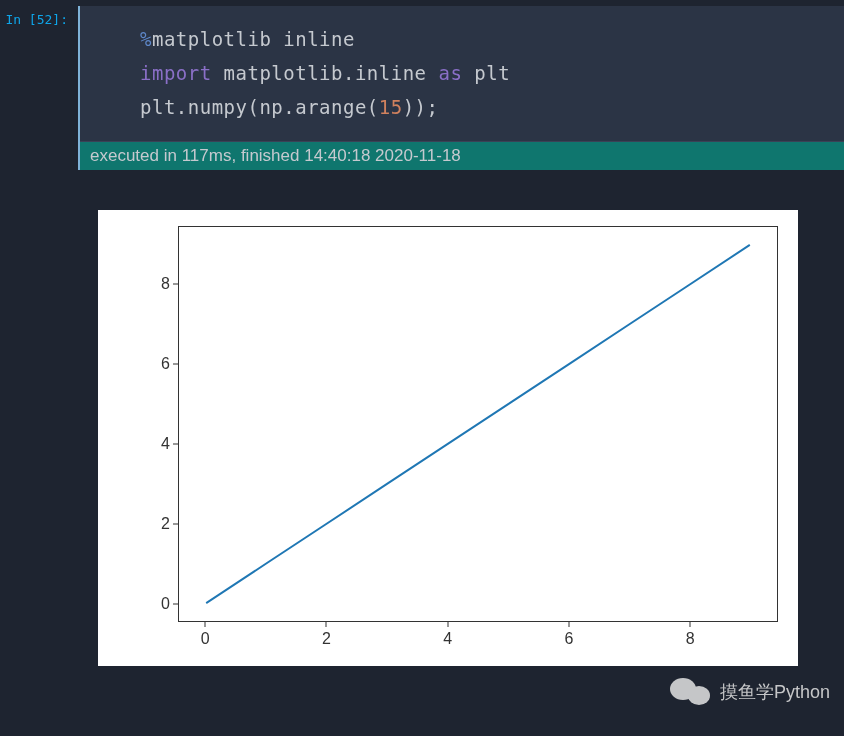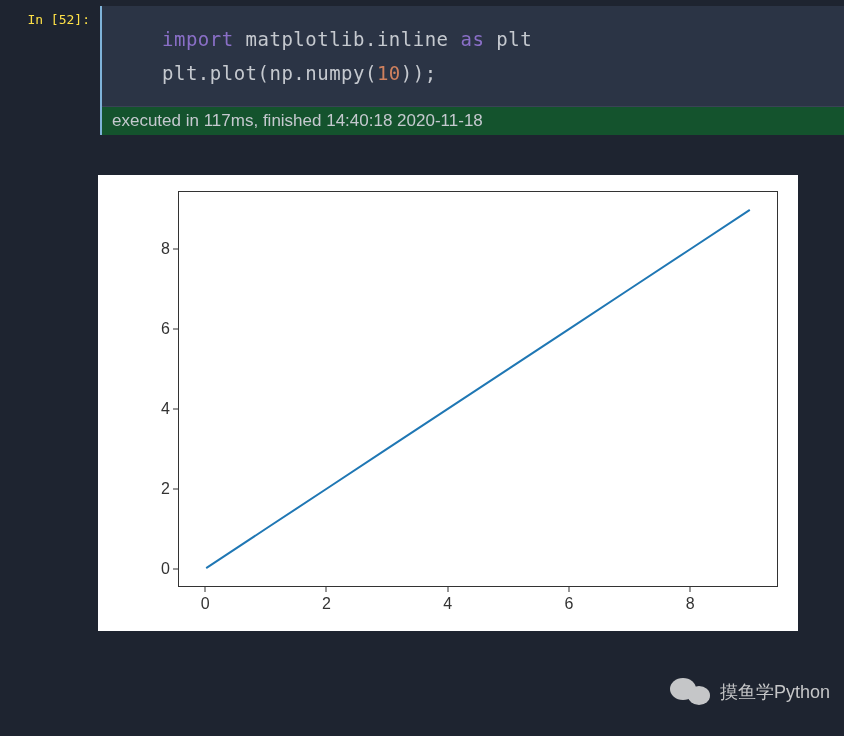--- a/index.html
+++ b/index.html
@@ -9,45 +9,45 @@
       background: #1e2430;
       font-family: 'DejaVu Sans Mono', 'Consolas', monospace;
       overflow: hidden;
       position: relative;
     }
     .cell {
       display: flex;
       padding-top: 6px;
     }
     .prompt {
-      width: 100px;
+      width: 78px;
       padding: 6px 10px 0 0;
       text-align: right;
       font-size: 13px;
-      color: #fde047;
+      color: #0ea5e9;
       flex-shrink: 0;
     }
     .input-wrap {
       flex: 1;
       border-left: 2px solid #7fb3d9;
       background: #2b3445;
     }
     .code-area {
       padding: 16px 20px 16px 60px;
       font-size: 19px;
       line-height: 1.8;
       color: #c5c9cf;
       letter-spacing: 0.5px;
     }
     .magic { color: #5e87c9; }
     .keyword { color: #8a6fc7; }
     .identifier { color: #c5c9cf; }
     .number { color: #d0815e; }
     .exec-info {
-      background: #14532d;
+      background: #0f766e;
       border-top: 1px solid #3a4256;
       padding: 4px 10px;
       font-size: 17px;
       color: #c5c9cf;
       font-family: 'Segoe UI', Arial, sans-serif;
     }
     .output-area {
       margin-left: 88px;
       padding: 40px 20px 20px 0;
     }
@@ -131,22 +131,23 @@
       background: #ddd;
     }
   </style>
 </head>
 <body>
 
 <div class="cell">
   <div class="prompt">In [52]:</div>
   <div class="input-wrap">
     <div class="code-area">
+      <div><span class="magic">%</span><span class="identifier">matplotlib inline</span></div>
       <div><span class="keyword">import</span><span class="identifier"> matplotlib.inline </span><span class="keyword">as</span><span class="identifier"> plt</span></div>
-      <div><span class="identifier">plt.plot(np.numpy(</span><span class="number">10</span><span class="identifier">));</span></div>
+      <div><span class="identifier">plt.numpy(np.arange(</span><span class="number">15</span><span class="identifier">));</span></div>
     </div>
     <div class="exec-info">executed in 117ms, finished 14:40:18 2020-11-18</div>
   </div>
 </div>
 
 <div class="output-area">
   <div class="plot-container">
     <div class="plot-inner">
       <svg class="line-plot" viewBox="0 0 600 396" preserveAspectRatio="none">
         <polyline id="chart-line" fill="none" stroke-width="2" points="27.272727272727277,378 87.87878787878789,338 148.48484848484853,298 209.09090909090915,258 269.69696969696975,217.99999999999997 330.30303030303037,177.99999999999997 390.90909090909093,137.99999999999994 451.51515151515156,98 512.1212121212121,58 572.7272727272727,18" stroke="#1f77b4"></polyline>

